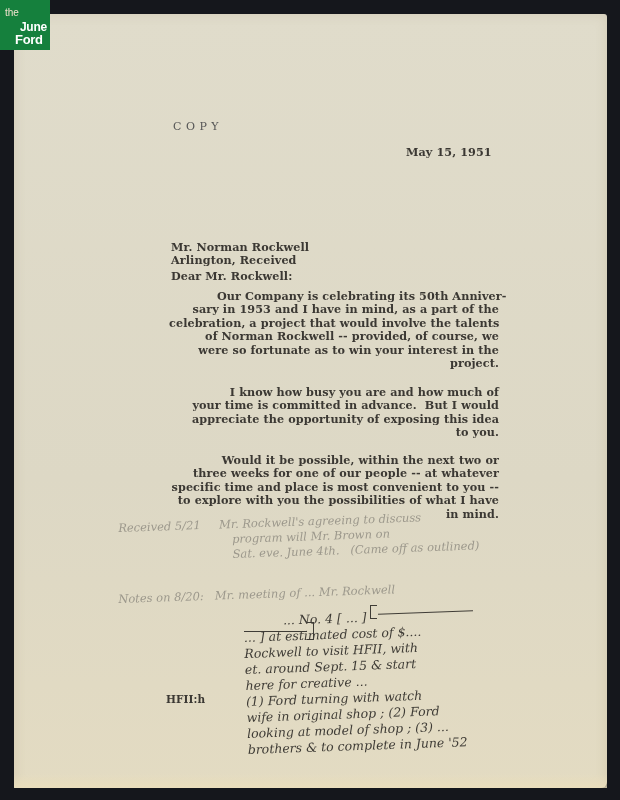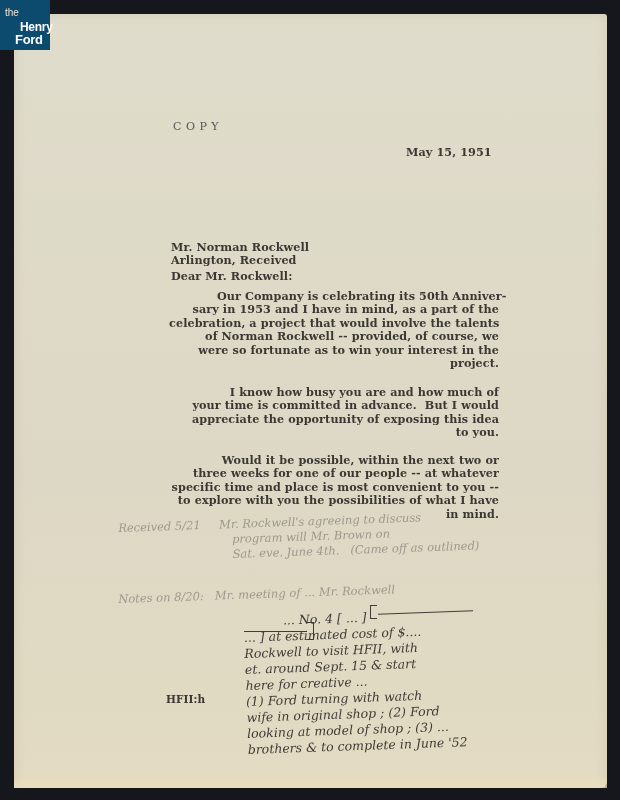--- a/index.html
+++ b/index.html
@@ -17,21 +17,21 @@
       box-shadow: inset 0 0 12px rgba(150,130,90,0.18);
       border-radius: 1px 3px 6px 1px;
     }
     .paper::after {
       content: ""; position: absolute; left: 0; right: 0; bottom: 0; height: 14px;
       background: linear-gradient(180deg, rgba(230,220,190,0) 0%, rgba(238,226,190,0.8) 100%);
     }
     .logo {
       position: absolute; left: 0; top: 0;
       width: 50px; height: 50px;
-      background: #0c4a6e;
+      background: #15803d;
       color: #fff;
       font-family: "Liberation Sans", sans-serif;
       font-weight: bold;
       line-height: 1;
     }
     .logo .the { position: absolute; left: 5px; top: 8px; font-size: 10px; font-weight: normal; color: #f3e3d0; }
     .logo .henry { position: absolute; left: 20px; top: 21px; font-size: 12px; letter-spacing: -0.3px; }
     .logo .ford { position: absolute; left: 15px; top: 33px; font-size: 13px; letter-spacing: -0.3px; }
 
     .typed {
@@ -74,21 +74,21 @@
     .bracket1 { position: absolute; left: 370px; top: 605px; width: 6px; height: 12px; border: 1.5px solid #3f3c36; border-right: none; }
     .bracket2 { position: absolute; left: 307px; top: 622px; width: 6px; height: 16px; border: 1.5px solid #3f3c36; border-left: none; }
   </style>
 </head>
 <body>
 
 <div class="paper"></div>
 
 <div class="logo">
   <span class="the">the</span>
-  <span class="henry">Henry</span>
+  <span class="henry">June</span>
   <span class="ford">Ford</span>
 </div>
 
 <div class="typed copy-label">COPY</div>
 <div class="typed date">May 15, 1951</div>
 
 <div class="typed recipient">
   <div>Mr. Norman Rockwell</div>
   <div>Arlington, Received</div>
 </div>

